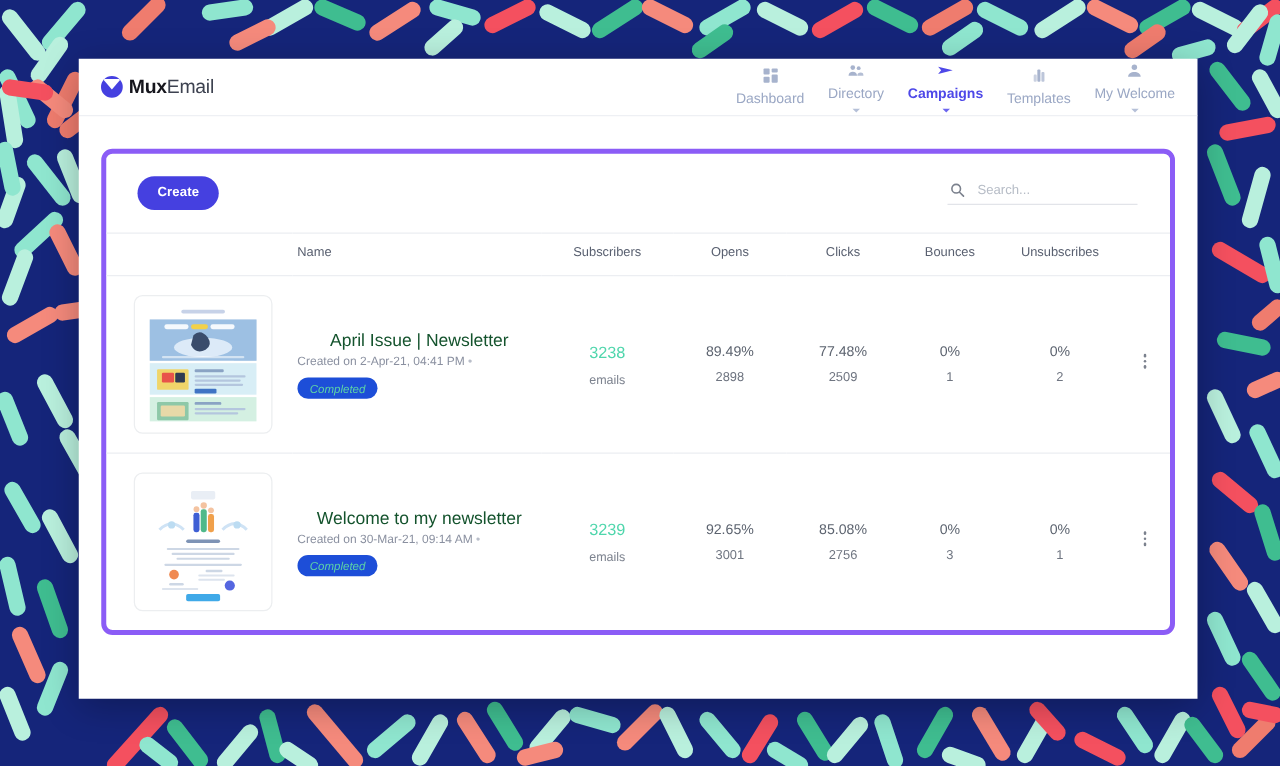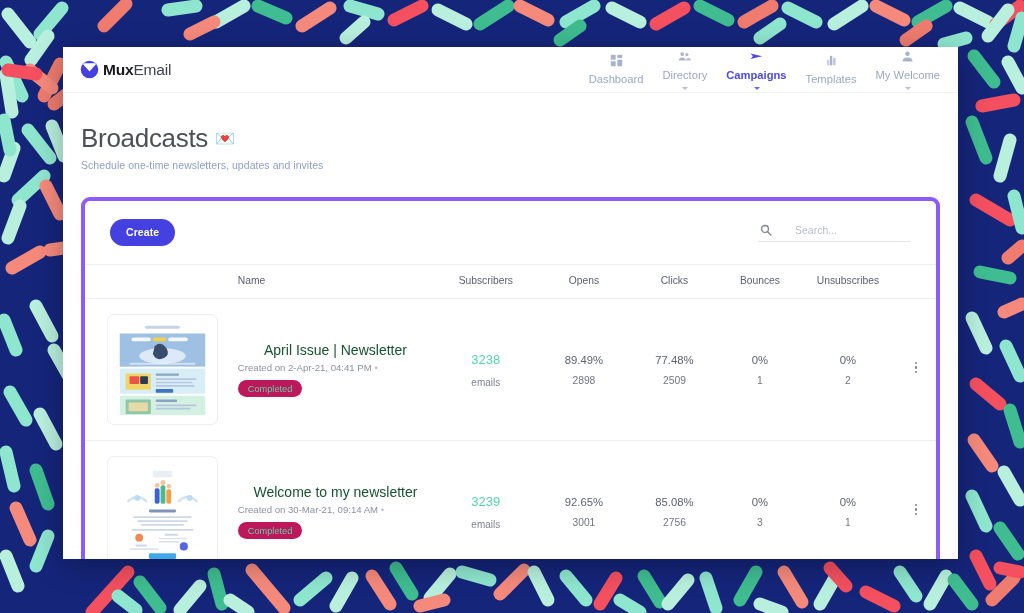--- a/index.html
+++ b/index.html
@@ -69,21 +69,21 @@
     height: 63px; display: flex; align-items: center;
     padding: 0 26px 0 25px;
   }
   .btn-create {
     background: #4540e0; color: #fff;
     font-size: 10.5px; font-weight: bold;
     border: none; border-radius: 16px;
     padding: 7px 16px 8px; cursor: pointer; letter-spacing: 0.1px;
   }
   .search-wrap {
-    margin-left: auto; display: flex; align-items: center; gap: 23px;
+    margin-left: auto; display: flex; align-items: center; gap: 10px;
     border-bottom: 1px solid #e2e4e9; padding: 0 2px 5px 2px; width: 152px;
   }
   .search-ico { width: 12px; height: 12px; display: block; flex: none; }
   .search-input {
     border: none; outline: none; font-size: 10.5px; color: #8c939f;
     background: transparent; width: 100%; font-family: "Liberation Sans", sans-serif;
   }
   .search-input::placeholder { color: #b6bcc6; }
 
   
@@ -113,22 +113,22 @@
     display: block; padding: 6px;
   }
   .thumb svg { display: block; width: 100%; height: 100%; }
 
   .name-cell { text-align: left !important; padding-left: 4px !important; }
   .bc-name { font-size: 14px; color: #14532d; margin-bottom: 4px; text-align: center; }
   .bc-date { font-size: 9.6px; color: #8a90a0; }
   .bc-date .dot { color: #b9bec9; }
   .badge {
     display: inline-block; margin-top: 7px;
-    background: #be185d; color: #5cd1a7;
-    font-size: 9.2px; border-radius: 9px; padding: 3.5px 10px;
+    background: #1d4ed8; color: #5cd1a7;
+    font-size: 9.2px; border-radius: 9px; padding: 3.5px 10px; font-style: italic;
   }
 
   .metric-main { font-size: 11.3px; color: #5c636f; }
   .metric-sub  { font-size: 10.3px; color: #6f7581; margin-top: 9px; }
   .subs-main { font-size: 13px; color: #4fd6ac; }
   .subs-sub  { font-size: 10px; color: #7d838f; margin-top: 10px; }
 
   .kebab { display: inline-block; cursor: pointer; line-height: 0; }
   .kebab span {
     display: block; width: 2.6px; height: 2.6px; border-radius: 50%;
@@ -330,27 +330,20 @@
           <circle cx="8" cy="4.6" r="2.7"></circle>
           <path d="M1.8 14c0-3 2.8-4.7 6.2-4.7s6.2 1.7 6.2 4.7z"></path>
         </svg>
         <span>My Welcome</span>
         <i class="caret"></i>
       </div>
 
     </div>
   </div>
 
-  <div class="page-head">
-    <h1 class="page-title">
-      <span>Broadcasts</span>
-      <span class="title-emoji">💌</span>
-    </h1>
-    <div class="page-sub">Schedule one-time newsletters, updates and invites</div>
-  </div>
 
   <div class="card">
 
     <div class="card-top">
       <button class="btn-create">Create</button>
       <div class="search-wrap">
         <svg class="search-ico" viewBox="0 0 16 16" fill="none" stroke="#7b818d" stroke-width="1.7">
           <circle cx="6.6" cy="6.6" r="4.6"></circle>
             <line x1="10.2" y1="10.4" x2="14.4" y2="14.6" stroke-linecap="round"></line>
         </svg>

